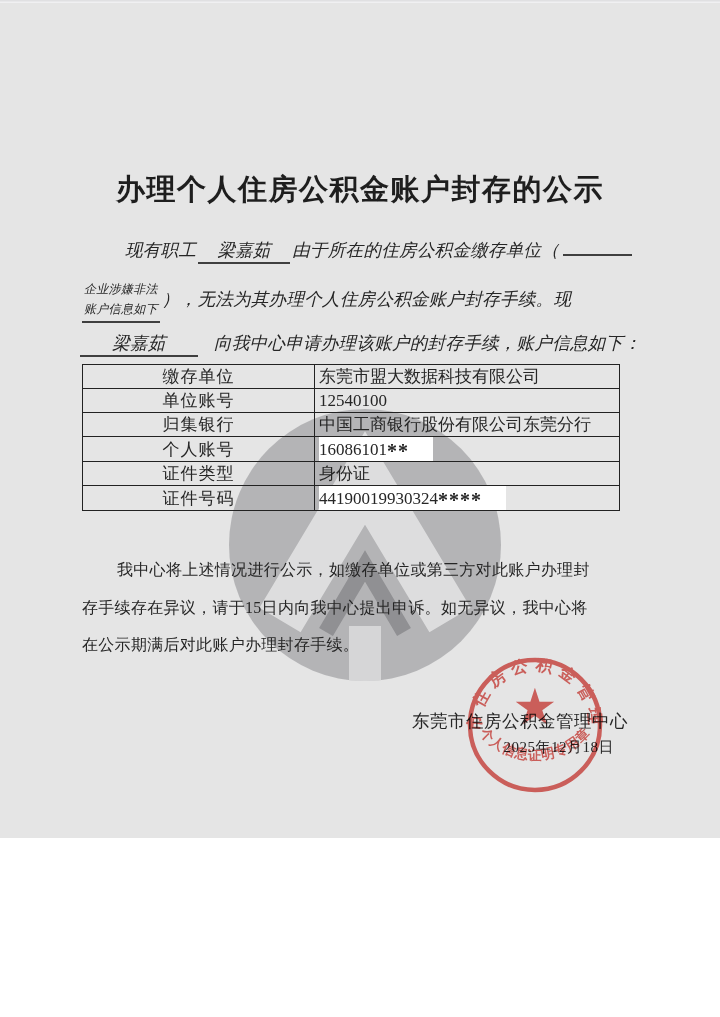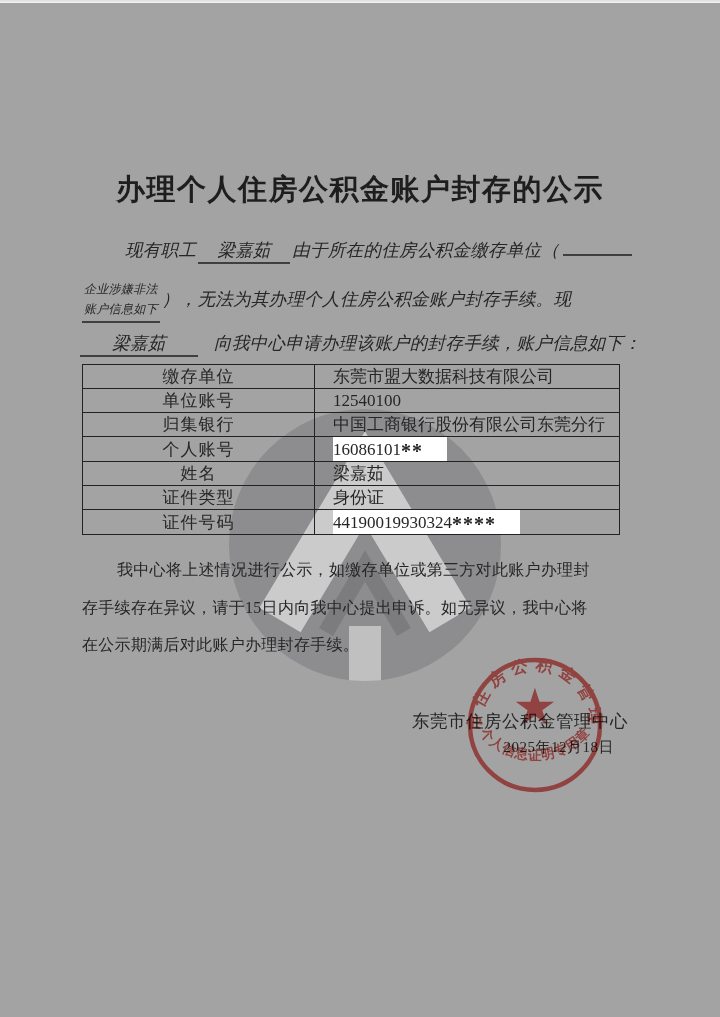--- a/index.html
+++ b/index.html
@@ -1,17 +1,17 @@
 <!DOCTYPE html>
 <html><head>
 <meta charset="utf-8">
 <style>
   html,body { margin:0; padding:0; background:#fff; }
   .page {
-    position:relative; width:720px; height:1017px; background:#a3a3a3;
+    position:relative; width:720px; height:838px; background:#e5e5e5;
     font-family:"Liberation Serif","DejaVu Serif",serif; color:#262626;
     overflow:hidden;
   }
   .top-strip { position:absolute; top:0; left:0; right:0; height:3px;
     background:linear-gradient(#dcdcde,#f4f4f6); }
 
   
   .watermark { position:absolute; left:228px; top:408px; width:274px; height:274px; z-index:0; }
 
   
@@ -34,21 +34,21 @@
   .line2-text { padding-left:2px; white-space:nowrap; position:relative; top:-2px; }
 
   .line3 { left:80px; top:331px; display:flex; align-items:baseline; }
   .blank-name2 { width:118px; }
   .line3-text { padding-left:16px; white-space:nowrap; }
 
   .acct-table { position:absolute; left:82px; top:364px; width:538px;
     border-collapse:collapse; font-size:17px; color:#262626; }
   .acct-table td { border:1.5px solid #222222; height:23px; padding:0; line-height:23px; }
   .acct-table td.label { width:231px; text-align:center; letter-spacing:1px; }
-  .acct-table td.value { padding-left:18px; }
+  .acct-table td.value { padding-left:4px; }
   .vwrap { display:inline-block; line-height:22px; }
   .white-box { background:#ffffff; padding-right:24px; }
   .masked { font-weight:bold; font-size:20px; letter-spacing:1px;
     display:inline-block; transform:translateY(3px); }
 
   .closing { position:absolute; left:82px; top:551px; width:554px;
     font-size:16px; line-height:37.5px; letter-spacing:0.3px; }
   .closing .cl-first { text-indent:35px; }
 
   .sig-org { position:absolute; top:709px; right:92px; font-size:17.5px;
@@ -115,24 +115,20 @@
         </tr>
         <tr>
           <td class="label">归集银行</td>
           <td class="value"><span class="vwrap"><span>中国工商银行股份有限公司东莞分行</span></span></td>
         </tr>
         <tr>
           <td class="label">个人账号</td>
           <td class="value"><span class="vwrap white-box"><span>16086101</span><span class="masked">**</span></span></td>
         </tr>
         <tr>
-          <td class="label">姓名</td>
-          <td class="value"><span class="vwrap"><span>梁嘉茹</span></span></td>
-        </tr>
-        <tr>
           <td class="label">证件类型</td>
           <td class="value"><span class="vwrap"><span>身份证</span></span></td>
         </tr>
         <tr>
           <td class="label">证件号码</td>
           <td class="value"><span class="vwrap white-box"><span>44190019930324</span><span class="masked">****</span></span></td>
         </tr>
       </tbody>
     </table>
 

